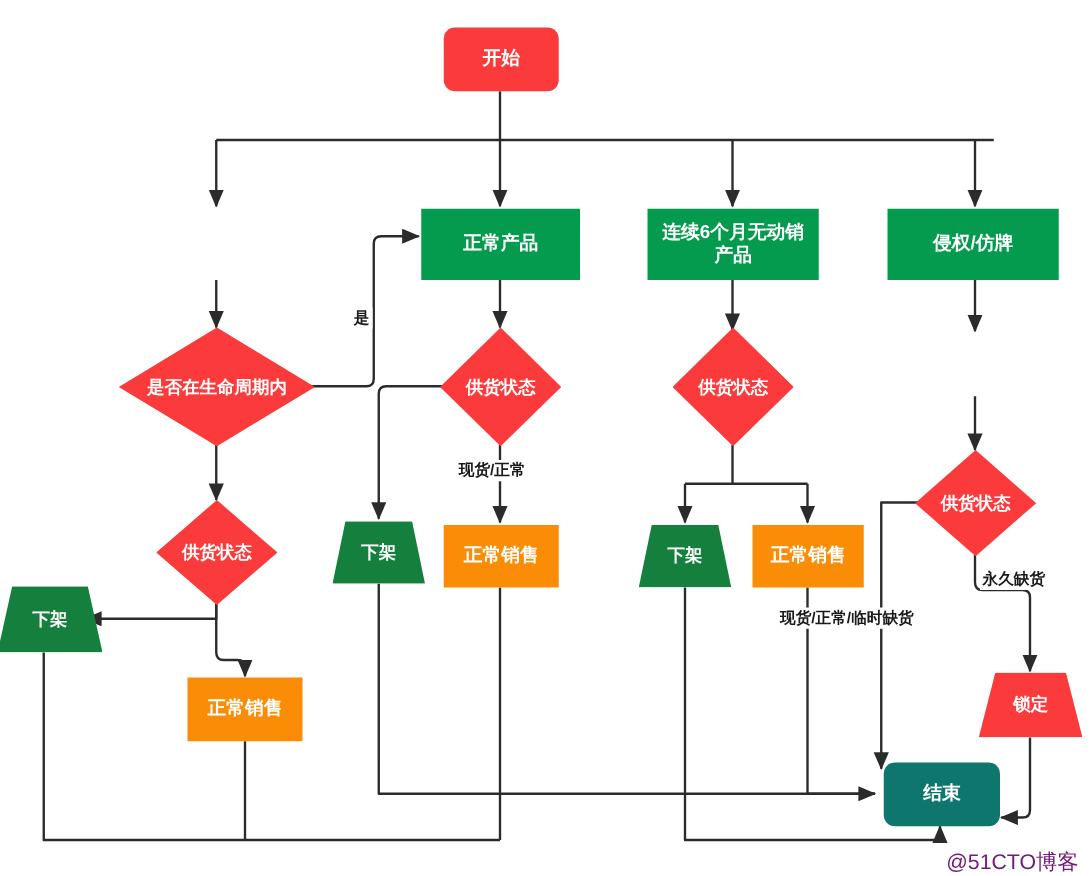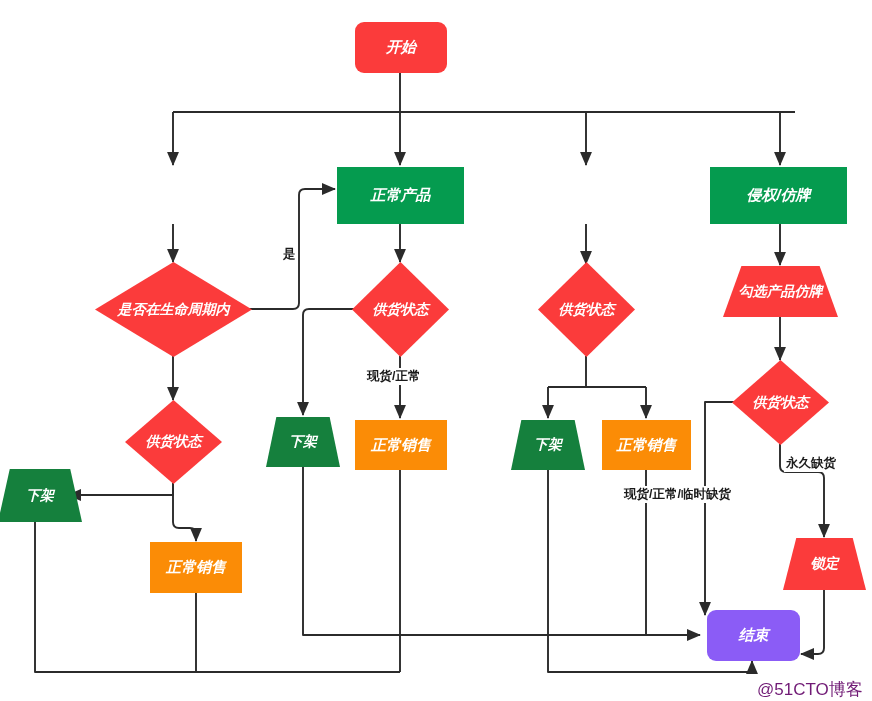--- a/index.html
+++ b/index.html
@@ -1,23 +1,23 @@
 <!DOCTYPE html>
 <html><head>
 <meta charset="utf-8">
 <style>
   html,body{margin:0;padding:0;background:#ffffff;}
   body{font-family:"Liberation Sans","DejaVu Sans",sans-serif;}
   #canvas{position:relative;width:872px;height:701px;background:#ffffff;overflow:hidden;}
   svg.edges{position:absolute;left:0;top:0;width:872px;height:701px;}
   .node{position:absolute;display:flex;align-items:center;justify-content:center;
         text-align:center;color:#ffffff;font-weight:bold;line-height:1.25;
-        box-sizing:border-box;font-style:italic;}
+        box-sizing:border-box;}
   .n-start{background:#fb3b3b;border-radius:9px;font-size:15px;}
-  .n-end{background:#8b5cf6;border-radius:9px;font-size:15px;}
+  .n-end{background:#0f766e;border-radius:9px;font-size:15px;}
   .n-green{background:#059b4f;font-size:15px;padding:2px 6px;}
   .n-orange{background:#fb8c06;font-size:15px;}
   .n-diamond{background:#fb3b3b;font-size:14px;
              clip-path:polygon(50% 0,100% 50%,50% 100%,0 50%);}
   .n-trap-gray{background:#15803d;font-size:14px;
                clip-path:polygon(14% 0,86% 0,100% 100%,0 100%);}
   .n-trap-red{background:#fb3b3b;font-size:14px;
               clip-path:polygon(16% 0,84% 0,100% 100%,0 100%);}
   .elabel{position:absolute;color:#1a1a1a;font-size:12.5px;font-weight:bold;
           white-space:nowrap;background:#ffffff;padding:0 2px;}
@@ -93,20 +93,23 @@
 
   <div class="node n-start" style="left:355px;top:22px;width:92px;height:51px;">
     <span>开始</span>
   </div>
 
 
   <div class="node n-green" style="left:337px;top:167px;width:127px;height:57px;">
     <span>正常产品</span>
   </div>
 
+  <div class="node n-green" style="left:518px;top:167px;width:137px;height:57px;">
+    <span>连续6个月无动销产品</span>
+  </div>
 
   <div class="node n-green" style="left:710px;top:167px;width:137px;height:57px;">
     <span>侵权/仿牌</span>
   </div>
 
   <div class="node n-diamond" style="left:95px;top:262px;width:157px;height:95px;">
     <span>是否在生命周期内</span>
   </div>
 
   <div class="node n-diamond" style="left:125px;top:400px;width:97px;height:84px;">
@@ -118,23 +121,20 @@
   </div>
 
   <div class="node n-diamond" style="left:538px;top:262px;width:97px;height:95px;">
     <span>供货状态</span>
   </div>
 
   <div class="node n-diamond" style="left:732px;top:360px;width:97px;height:85px;">
     <span>供货状态</span>
   </div>
 
-  <div class="node n-trap-red" style="left:723px;top:266px;width:115px;height:51px;">
-    <span>勾选产品仿牌</span>
-  </div>
 
   <div class="node n-trap-gray" style="left:-2px;top:469px;width:84px;height:53px;">
     <span>下架</span>
   </div>
 
   <div class="node n-trap-gray" style="left:266px;top:417px;width:74px;height:50px;">
     <span>下架</span>
   </div>
 
   <div class="node n-trap-gray" style="left:511px;top:420px;width:74px;height:50px;">

